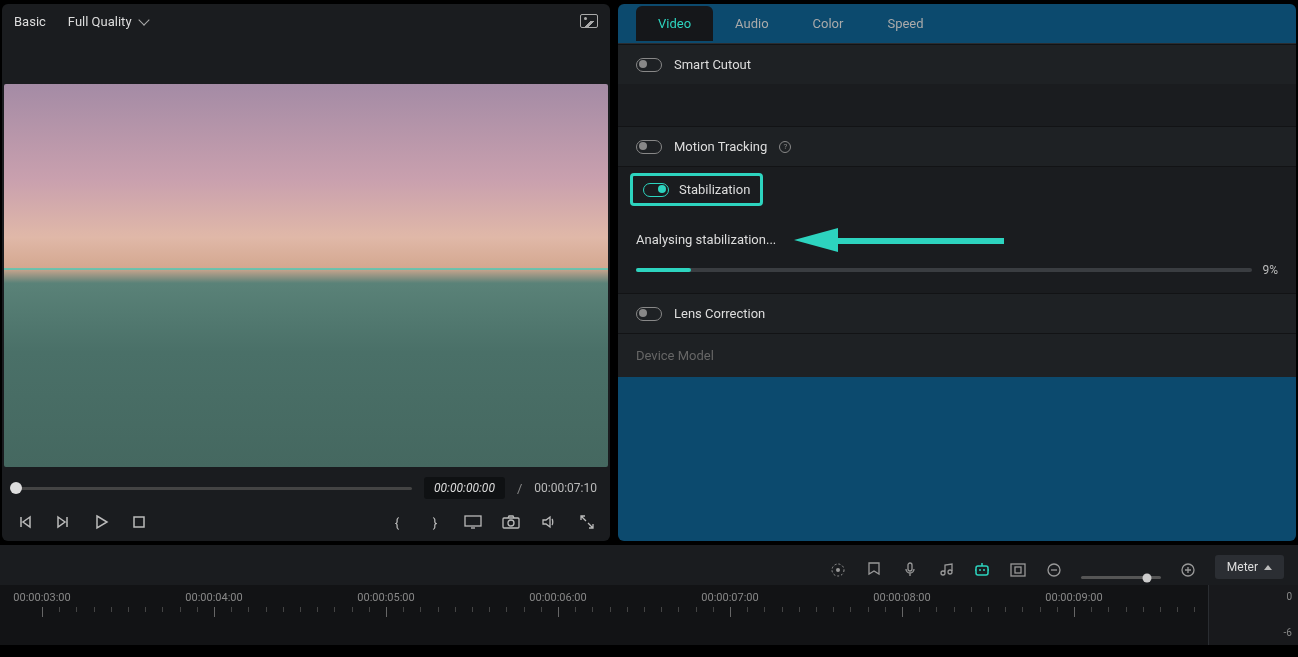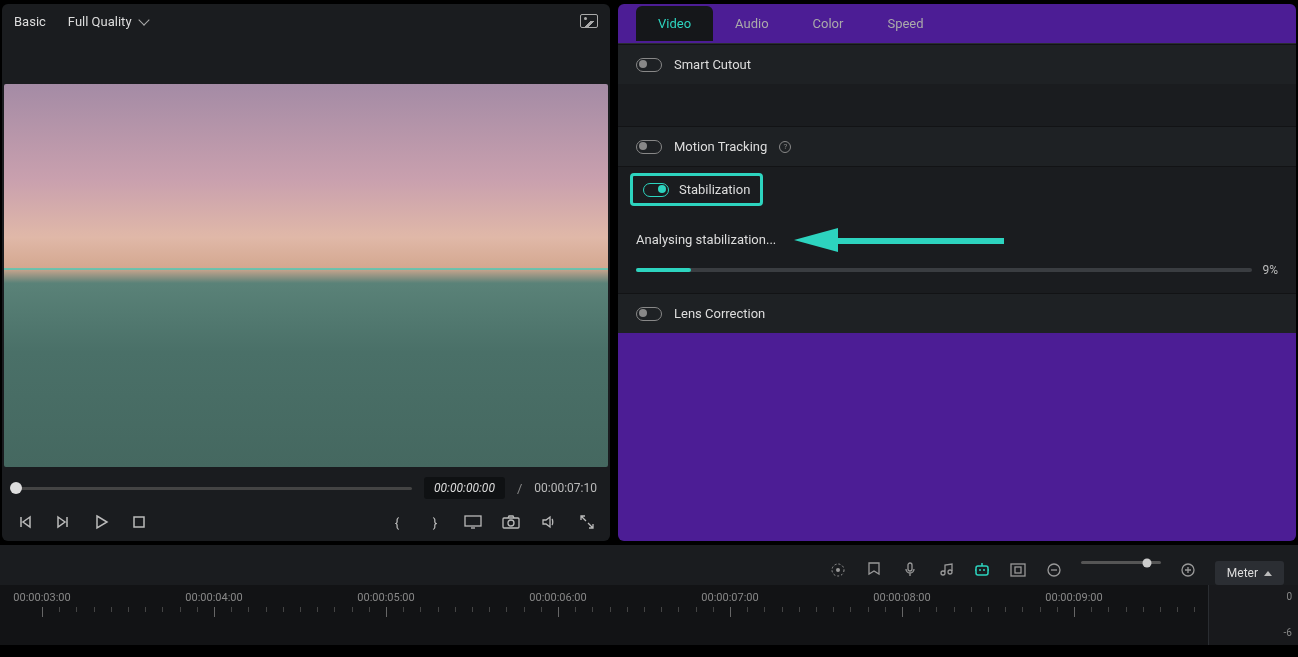--- a/index.html
+++ b/index.html
@@ -1,20 +1,20 @@
 <!DOCTYPE html>
 <html><head>
 <meta charset="utf-8">
 <style>
 * { margin: 0; padding: 0; box-sizing: border-box; font-family: -apple-system, BlinkMacSystemFont, "Segoe UI", Roboto, sans-serif; }
 body { background: #000; color: #c8c8c8; width: 1298px; height: 657px; overflow: hidden; font-size: 13px; }
 
 .main-layout { display: flex; height: 545px; }
 .left-panel { width: 608px; background: #1a1c1f; border-radius: 6px; margin: 4px 4px 4px 2px; display: flex; flex-direction: column; }
-.right-panel { flex: 1; background: #4c1d95; border-radius: 6px; margin: 4px 2px 4px 4px; display: flex; flex-direction: column; }
+.right-panel { flex: 1; background: #0c4a6e; border-radius: 6px; margin: 4px 2px 4px 4px; display: flex; flex-direction: column; }
 
 .player-header { display: flex; align-items: center; height: 34px; padding: 0 12px; }
 .player-label { font-size: 13px; color: #ddd; }
 .quality-select { margin-left: 14px; background: transparent; color: #ddd; display: flex; align-items: center; gap: 8px; cursor: pointer; padding: 4px 8px; }
 .chevron-down { width: 8px; height: 8px; border-right: 1.5px solid #aaa; border-bottom: 1.5px solid #aaa; transform: rotate(45deg); margin-top: -3px; }
 .image-icon { margin-left: auto; width: 18px; height: 14px; border: 1.5px solid #aaa; border-radius: 2px; position: relative; }
 .image-icon::before { content: ""; position: absolute; width: 3px; height: 3px; border-radius: 50%; background: #aaa; top: 2px; left: 3px; }
 .image-icon::after { content: ""; position: absolute; bottom: -1px; left: 1px; right: 1px; height: 7px; background: linear-gradient(135deg, transparent 40%, #aaa 40%, #aaa 60%, transparent 60%); }
 
 .preview-area { flex: 1; margin: 46px 2px 0 2px; background: linear-gradient(to bottom, #a48ba5 0%, #c9a0ae 25%, #e0b8a8 40%, #d4a890 48%, #5a8278 52%, #4a7068 70%, #456860 100%); position: relative; border-radius: 2px; }
@@ -65,21 +65,21 @@
 
 .cancel-row { display: flex; justify-content: flex-end; padding: 12px 22px 20px; background:#1a1c1f; }
 .btn { background: #34373c; color: #ddd; border: none; padding: 7px 18px; border-radius: 4px; font-size: 13px; cursor: pointer; }
 
 .device-row { padding: 14px 18px; background: #1e2124; color: #666; font-size: 13px; border-top: 1px solid #121315;}
 
 .reset-row { display: flex; justify-content: flex-end; padding: 10px 22px; margin-top: auto; }
 
 .spacer-block { height: 42px; background: #1a1c1f; }
 
-.timeline-bar { height: 40px; background: #1a1c1f; display: flex; align-items: flex-start; padding: 16px 14px; gap: 18px; }
+.timeline-bar { height: 40px; background: #1a1c1f; display: flex; align-items: flex-end; padding: 6px 14px; gap: 18px; }
 .tl-spacer { flex: 1; }
 .tl-icon { width: 18px; height: 18px; display: flex; align-items: center; justify-content: center; color: #999; cursor: pointer; }
 .tl-icon.accent { color: #2dd4bf; }
 .zoom-slider { width: 80px; height: 3px; background: #555; border-radius: 2px; position: relative; }
 .zoom-handle { position: absolute; right: 14px; top: 50%; transform: translate(50%, -50%); width: 9px; height: 9px; border-radius: 50%; background: #ccc; }
 .meter-btn { background: #2b2e33; padding: 5px 12px; border-radius: 3px; font-size: 12px; color: #ddd; display: flex; align-items: center; gap: 6px; cursor: pointer; }
 .tri-up { width: 0; height: 0; border-left: 4px solid transparent; border-right: 4px solid transparent; border-bottom: 5px solid #bbb; }
 
 .ruler { height: 60px; background: #121315; position: relative; display:flex; }
 .ruler-main { flex:1; position:relative; overflow:hidden;margin-left:12px; }
@@ -209,20 +209,23 @@
         <span class="progress-pct">9%</span>
       </div>
     </div>
 
 
     <div class="option-row">
       <div class="toggle"></div>
       <span class="option-label">Lens Correction</span>
     </div>
 
+    <div class="device-row">
+      <span>Device Model</span>
+    </div>
 
   </div>
 </div>
 
 <div class="timeline-bar">
   <div class="tl-spacer"></div>
   <div class="tl-icon">
       <svg width="16" height="16" viewBox="0 0 16 16">
         <circle cx="8" cy="8" r="6" fill="none" stroke="currentColor" stroke-width="1" stroke-dasharray="2 2"></circle>
         <circle cx="8" cy="8" r="2" fill="currentColor"></circle>

